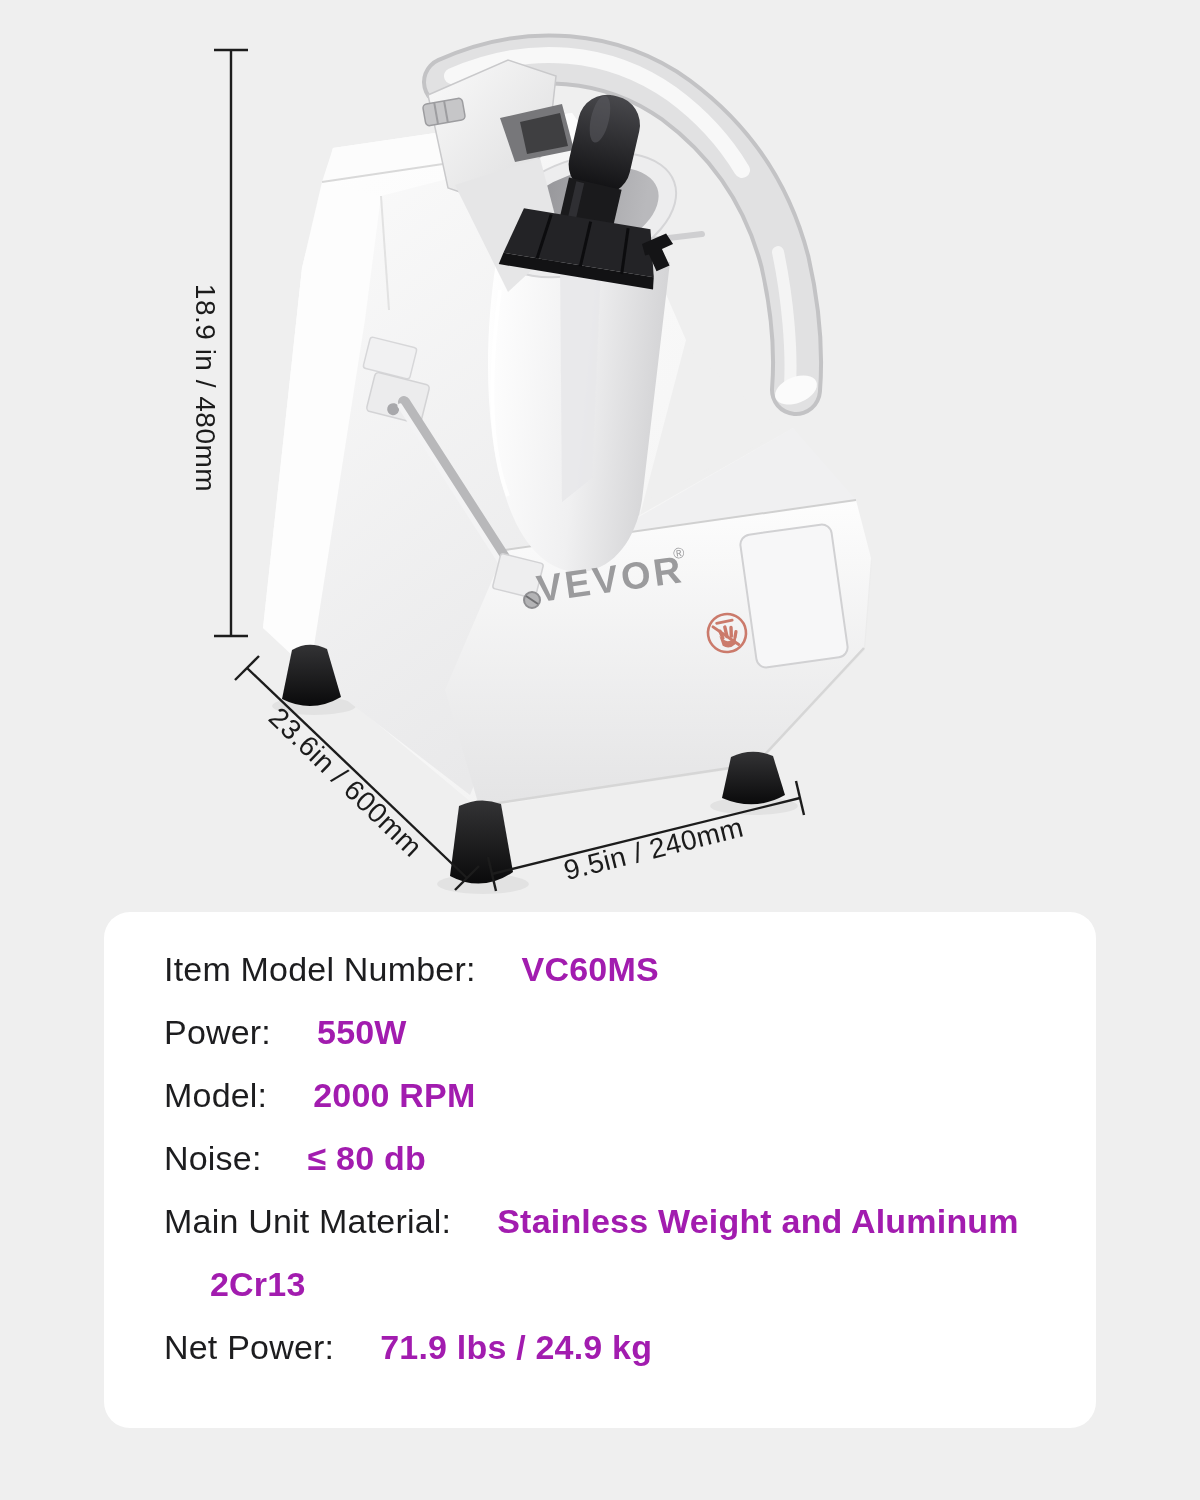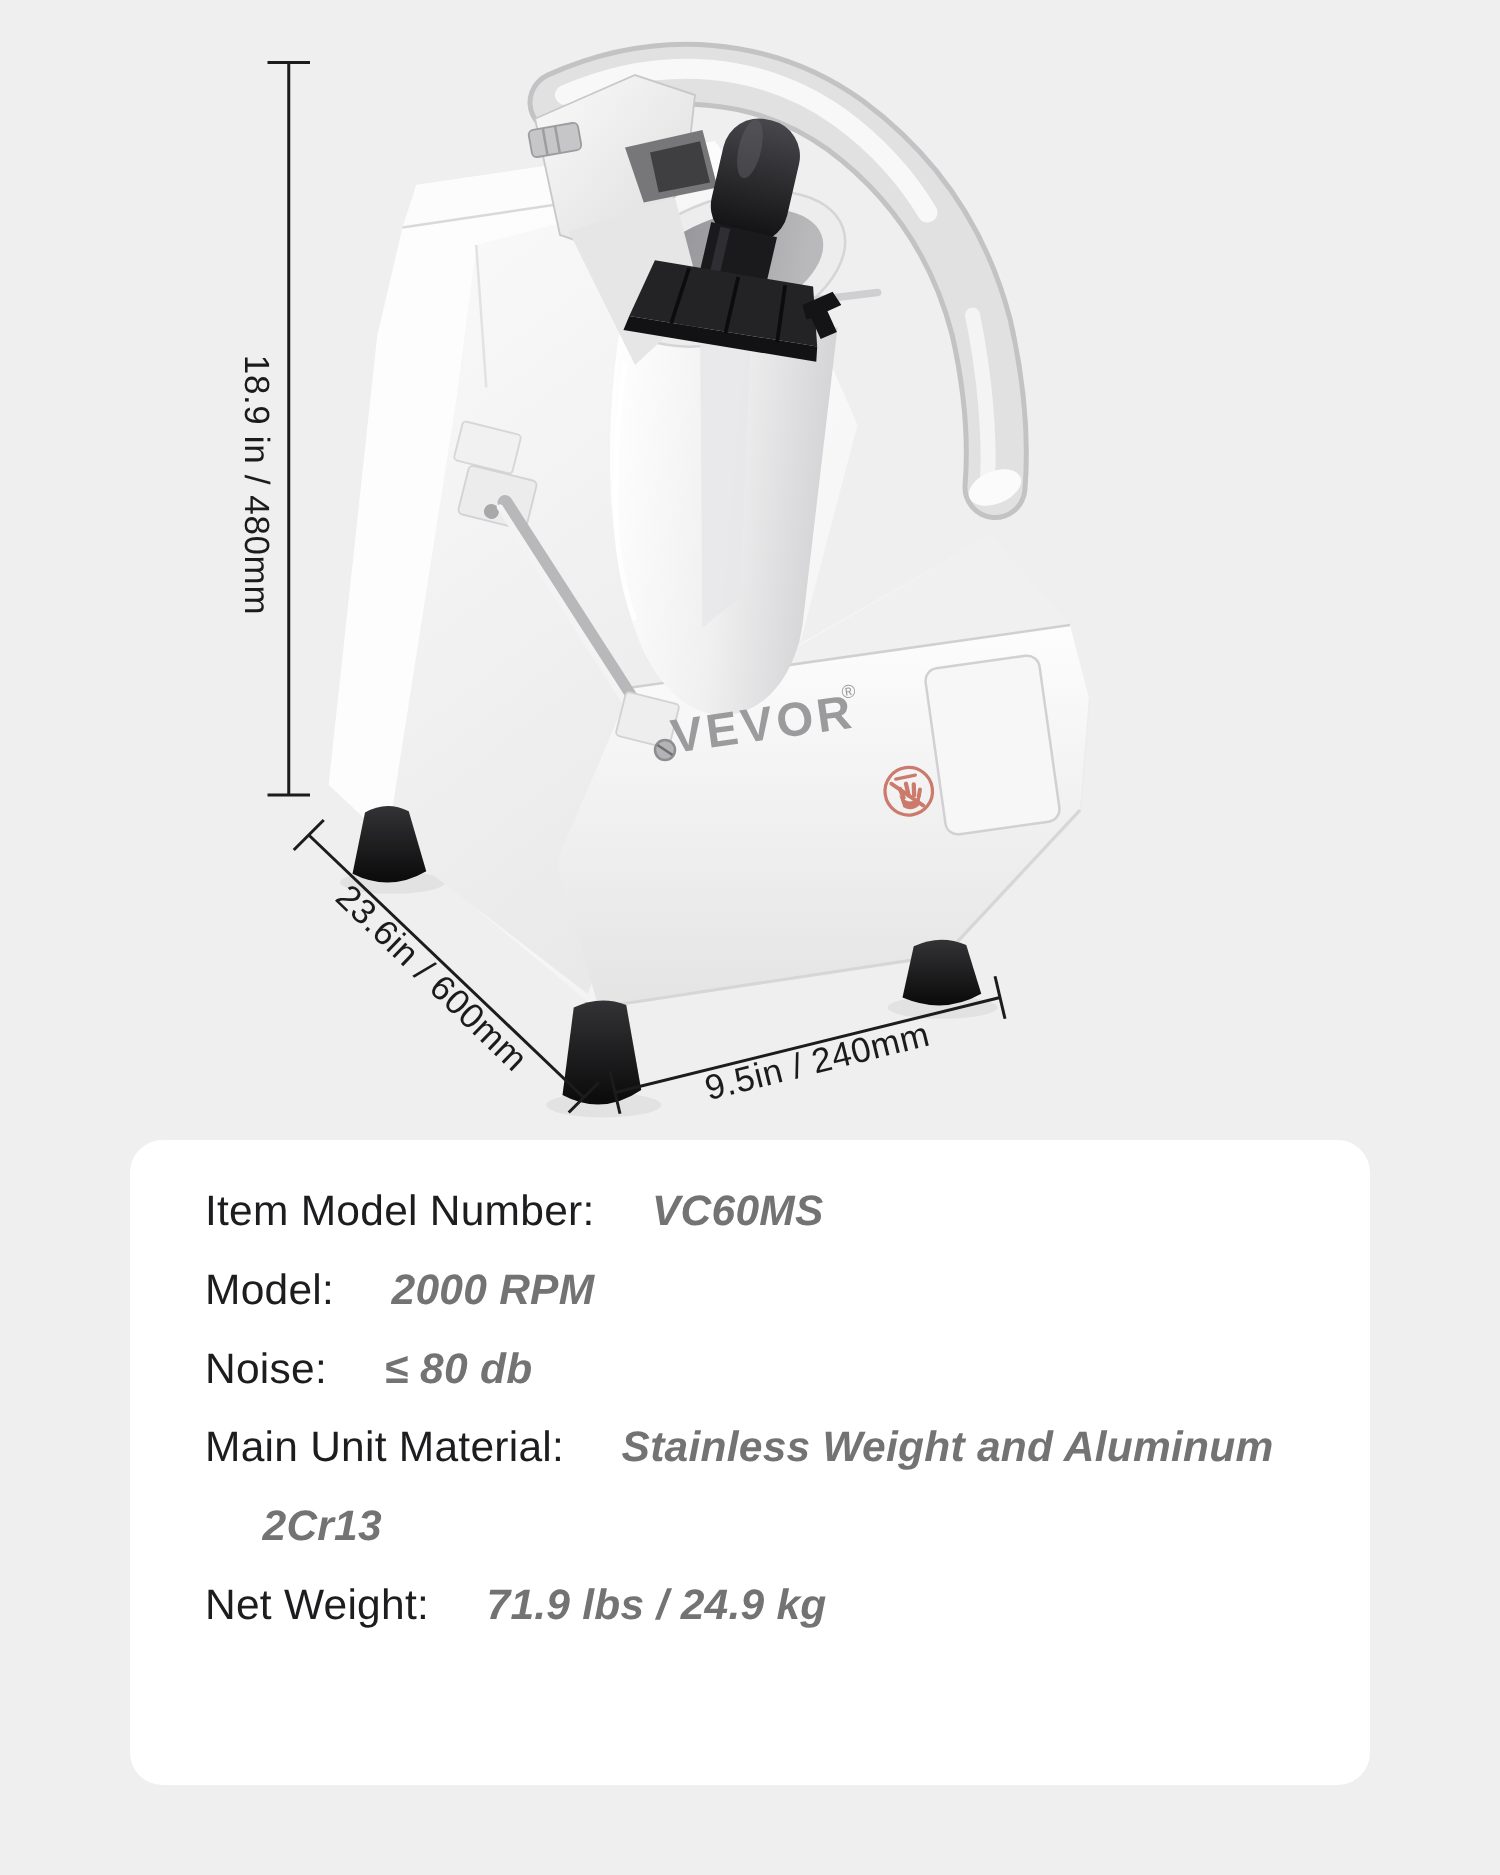--- a/index.html
+++ b/index.html
@@ -16,21 +16,21 @@
     background:#ffffff;border-radius:26px;
     box-sizing:border-box;padding:26px 40px 0 60px;
   }
   .spec-row{
     height:63px;display:flex;align-items:center;white-space:nowrap;
   }
   .spec-label{
     font-size:34px;color:#1d1d1f;letter-spacing:.2px;font-weight:400;
   }
   .spec-value{
-    font-size:34px;color:#737373;font-weight:700;margin-left:46px;letter-spacing:.2px;font-style:italic;
+    font-size:34px;color:#a21caf;font-weight:700;margin-left:46px;letter-spacing:.2px;
   }
   .dim-text{
     font-size:28px;fill:#1b1b1b;letter-spacing:.5px;
   }
   .dim-line{stroke:#1c1c1c;stroke-width:2.4;fill:none;}
 </style>
 </head>
 <body>
 
 <div class="stage">
@@ -227,33 +227,37 @@
     </g>
   </svg>
   </div>
 
   <div class="spec-card">
     <div class="spec-row">
       <span class="spec-label">Item Model Number:</span>
       <span class="spec-value">VC60MS</span>
     </div>
     <div class="spec-row">
+      <span class="spec-label">Power:</span>
+      <span class="spec-value">550W</span>
+    </div>
+    <div class="spec-row">
       <span class="spec-label">Model:</span>
       <span class="spec-value">2000 RPM</span>
     </div>
     <div class="spec-row">
       <span class="spec-label">Noise:</span>
       <span class="spec-value">≤ 80 db</span>
     </div>
     <div class="spec-row">
       <span class="spec-label">Main Unit Material:</span>
       <span class="spec-value">Stainless Weight and Aluminum</span>
     </div>
     <div class="spec-row">
       <span class="spec-value">2Cr13</span>
     </div>
     <div class="spec-row">
-      <span class="spec-label">Net Weight:</span>
+      <span class="spec-label">Net Power:</span>
       <span class="spec-value">71.9 lbs / 24.9 kg</span>
     </div>
   </div>
 
 </div>
 
 </body></html>

